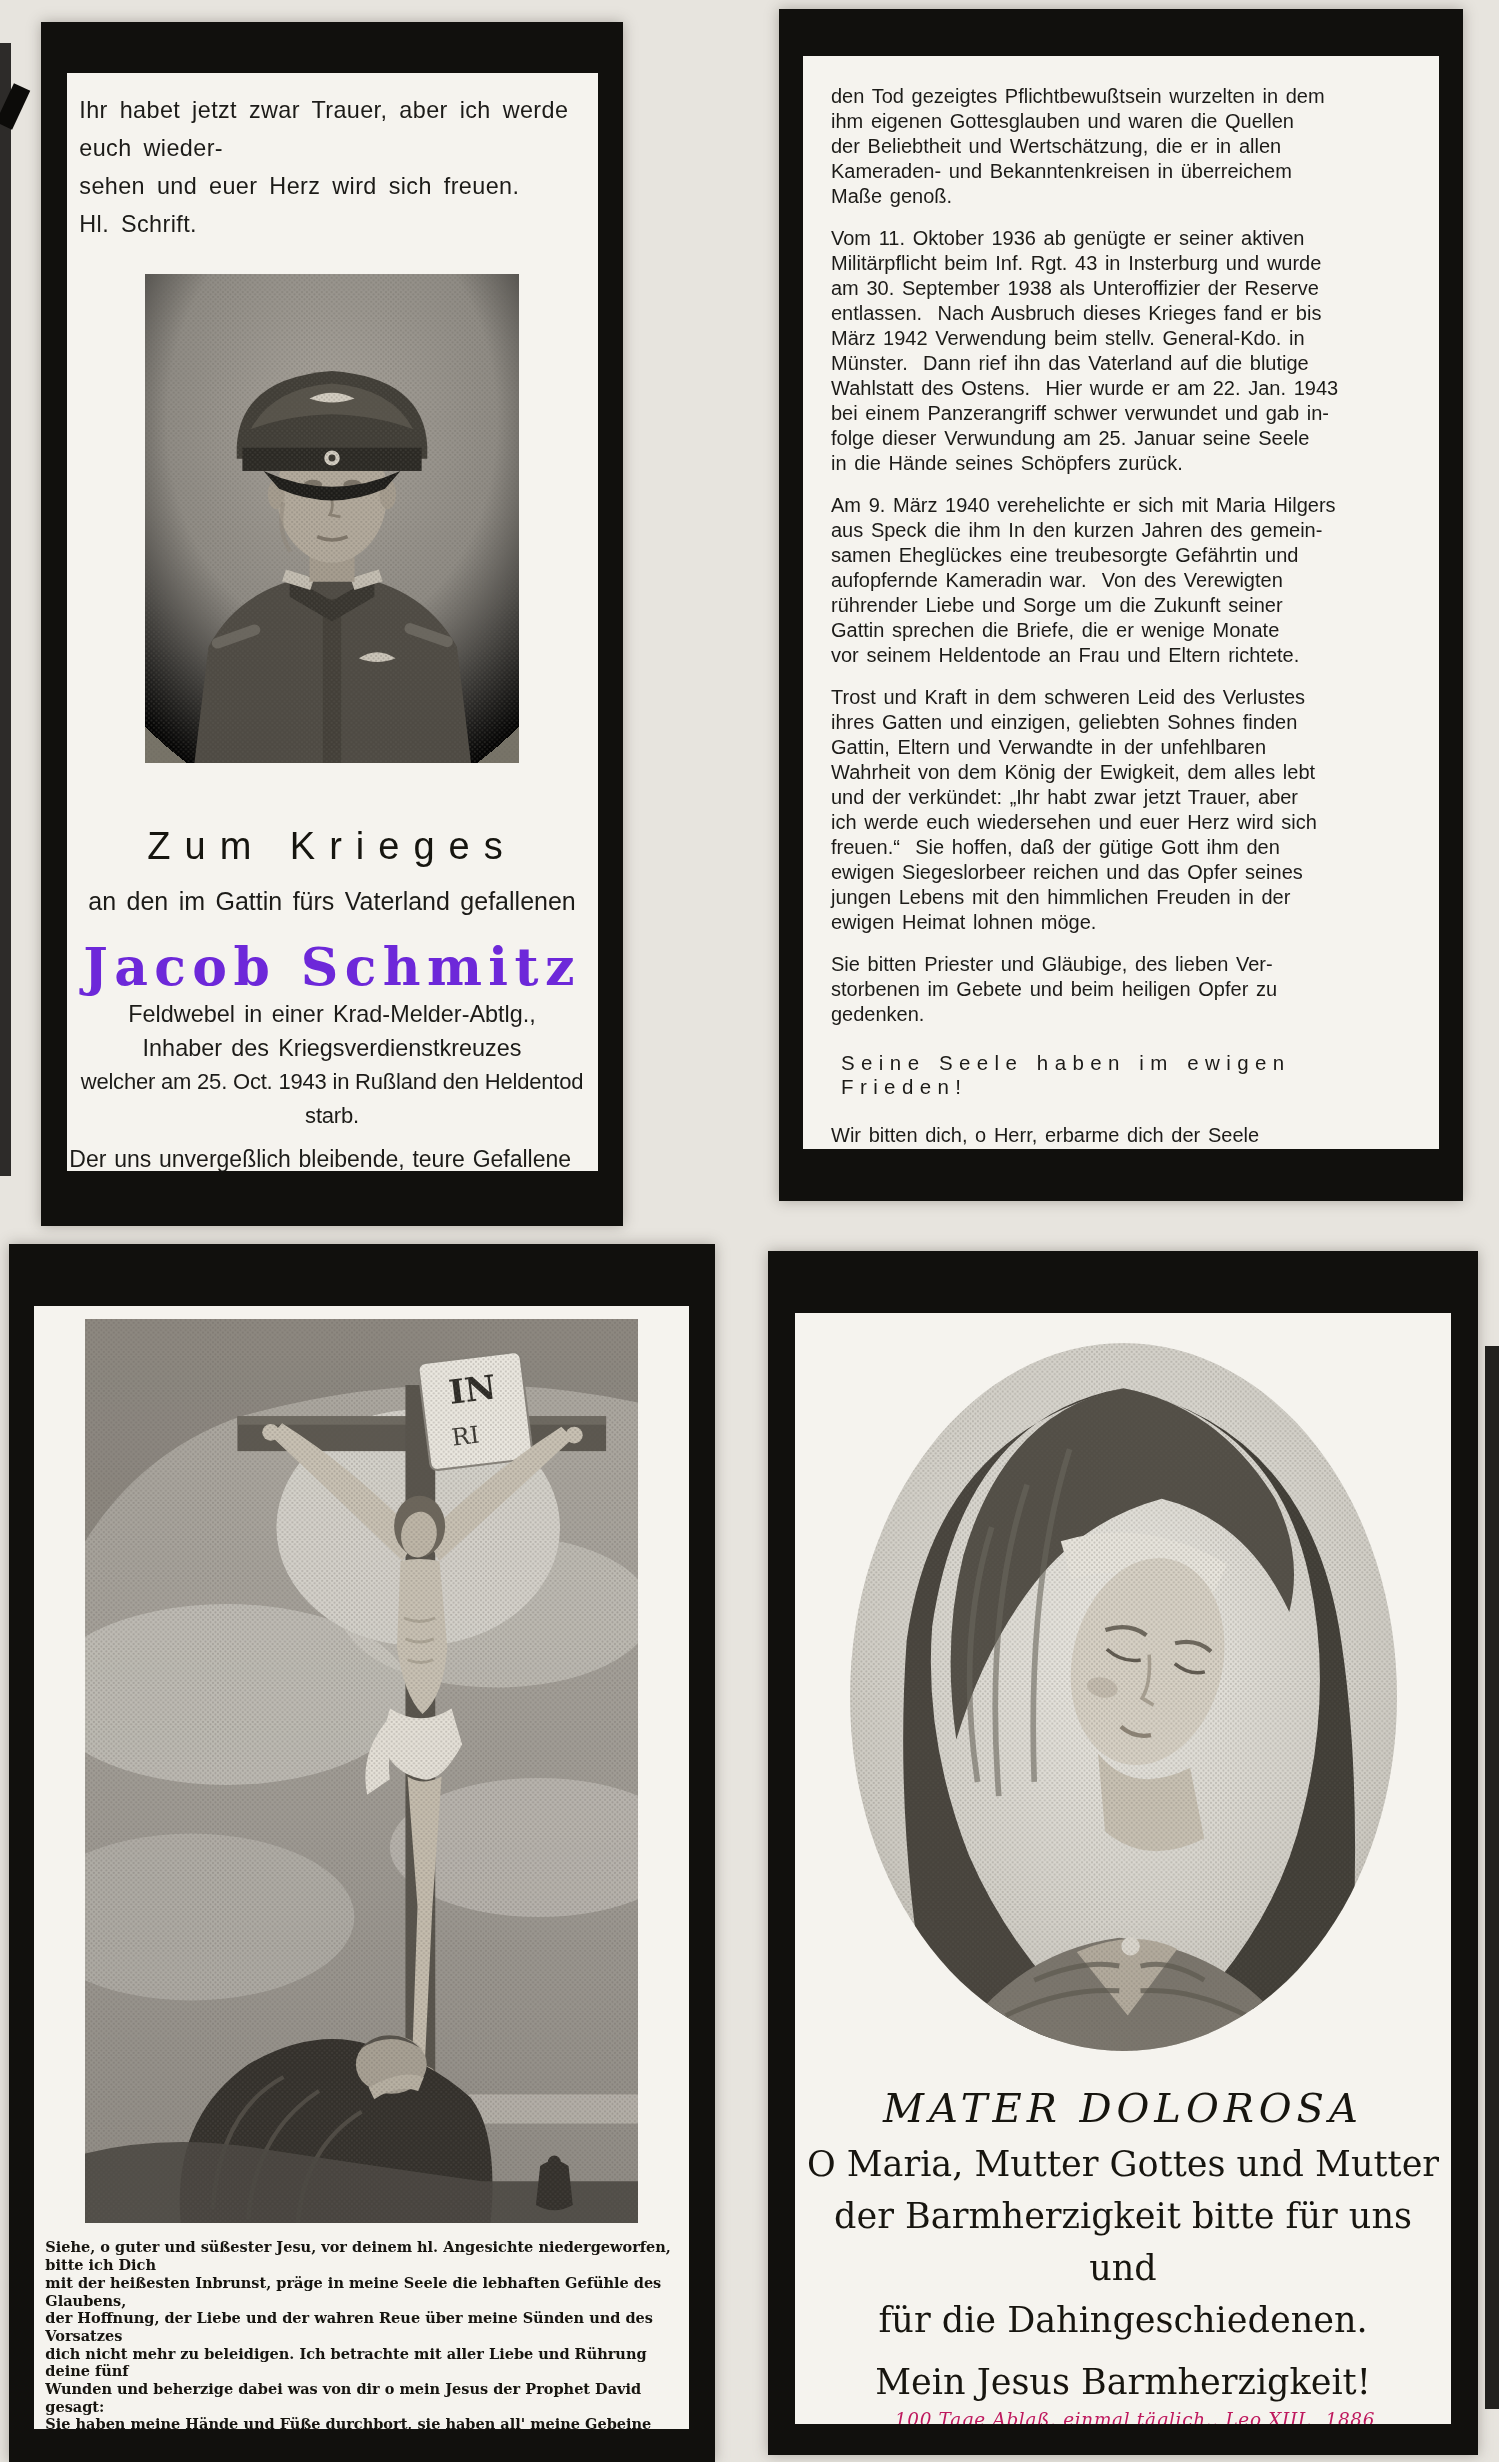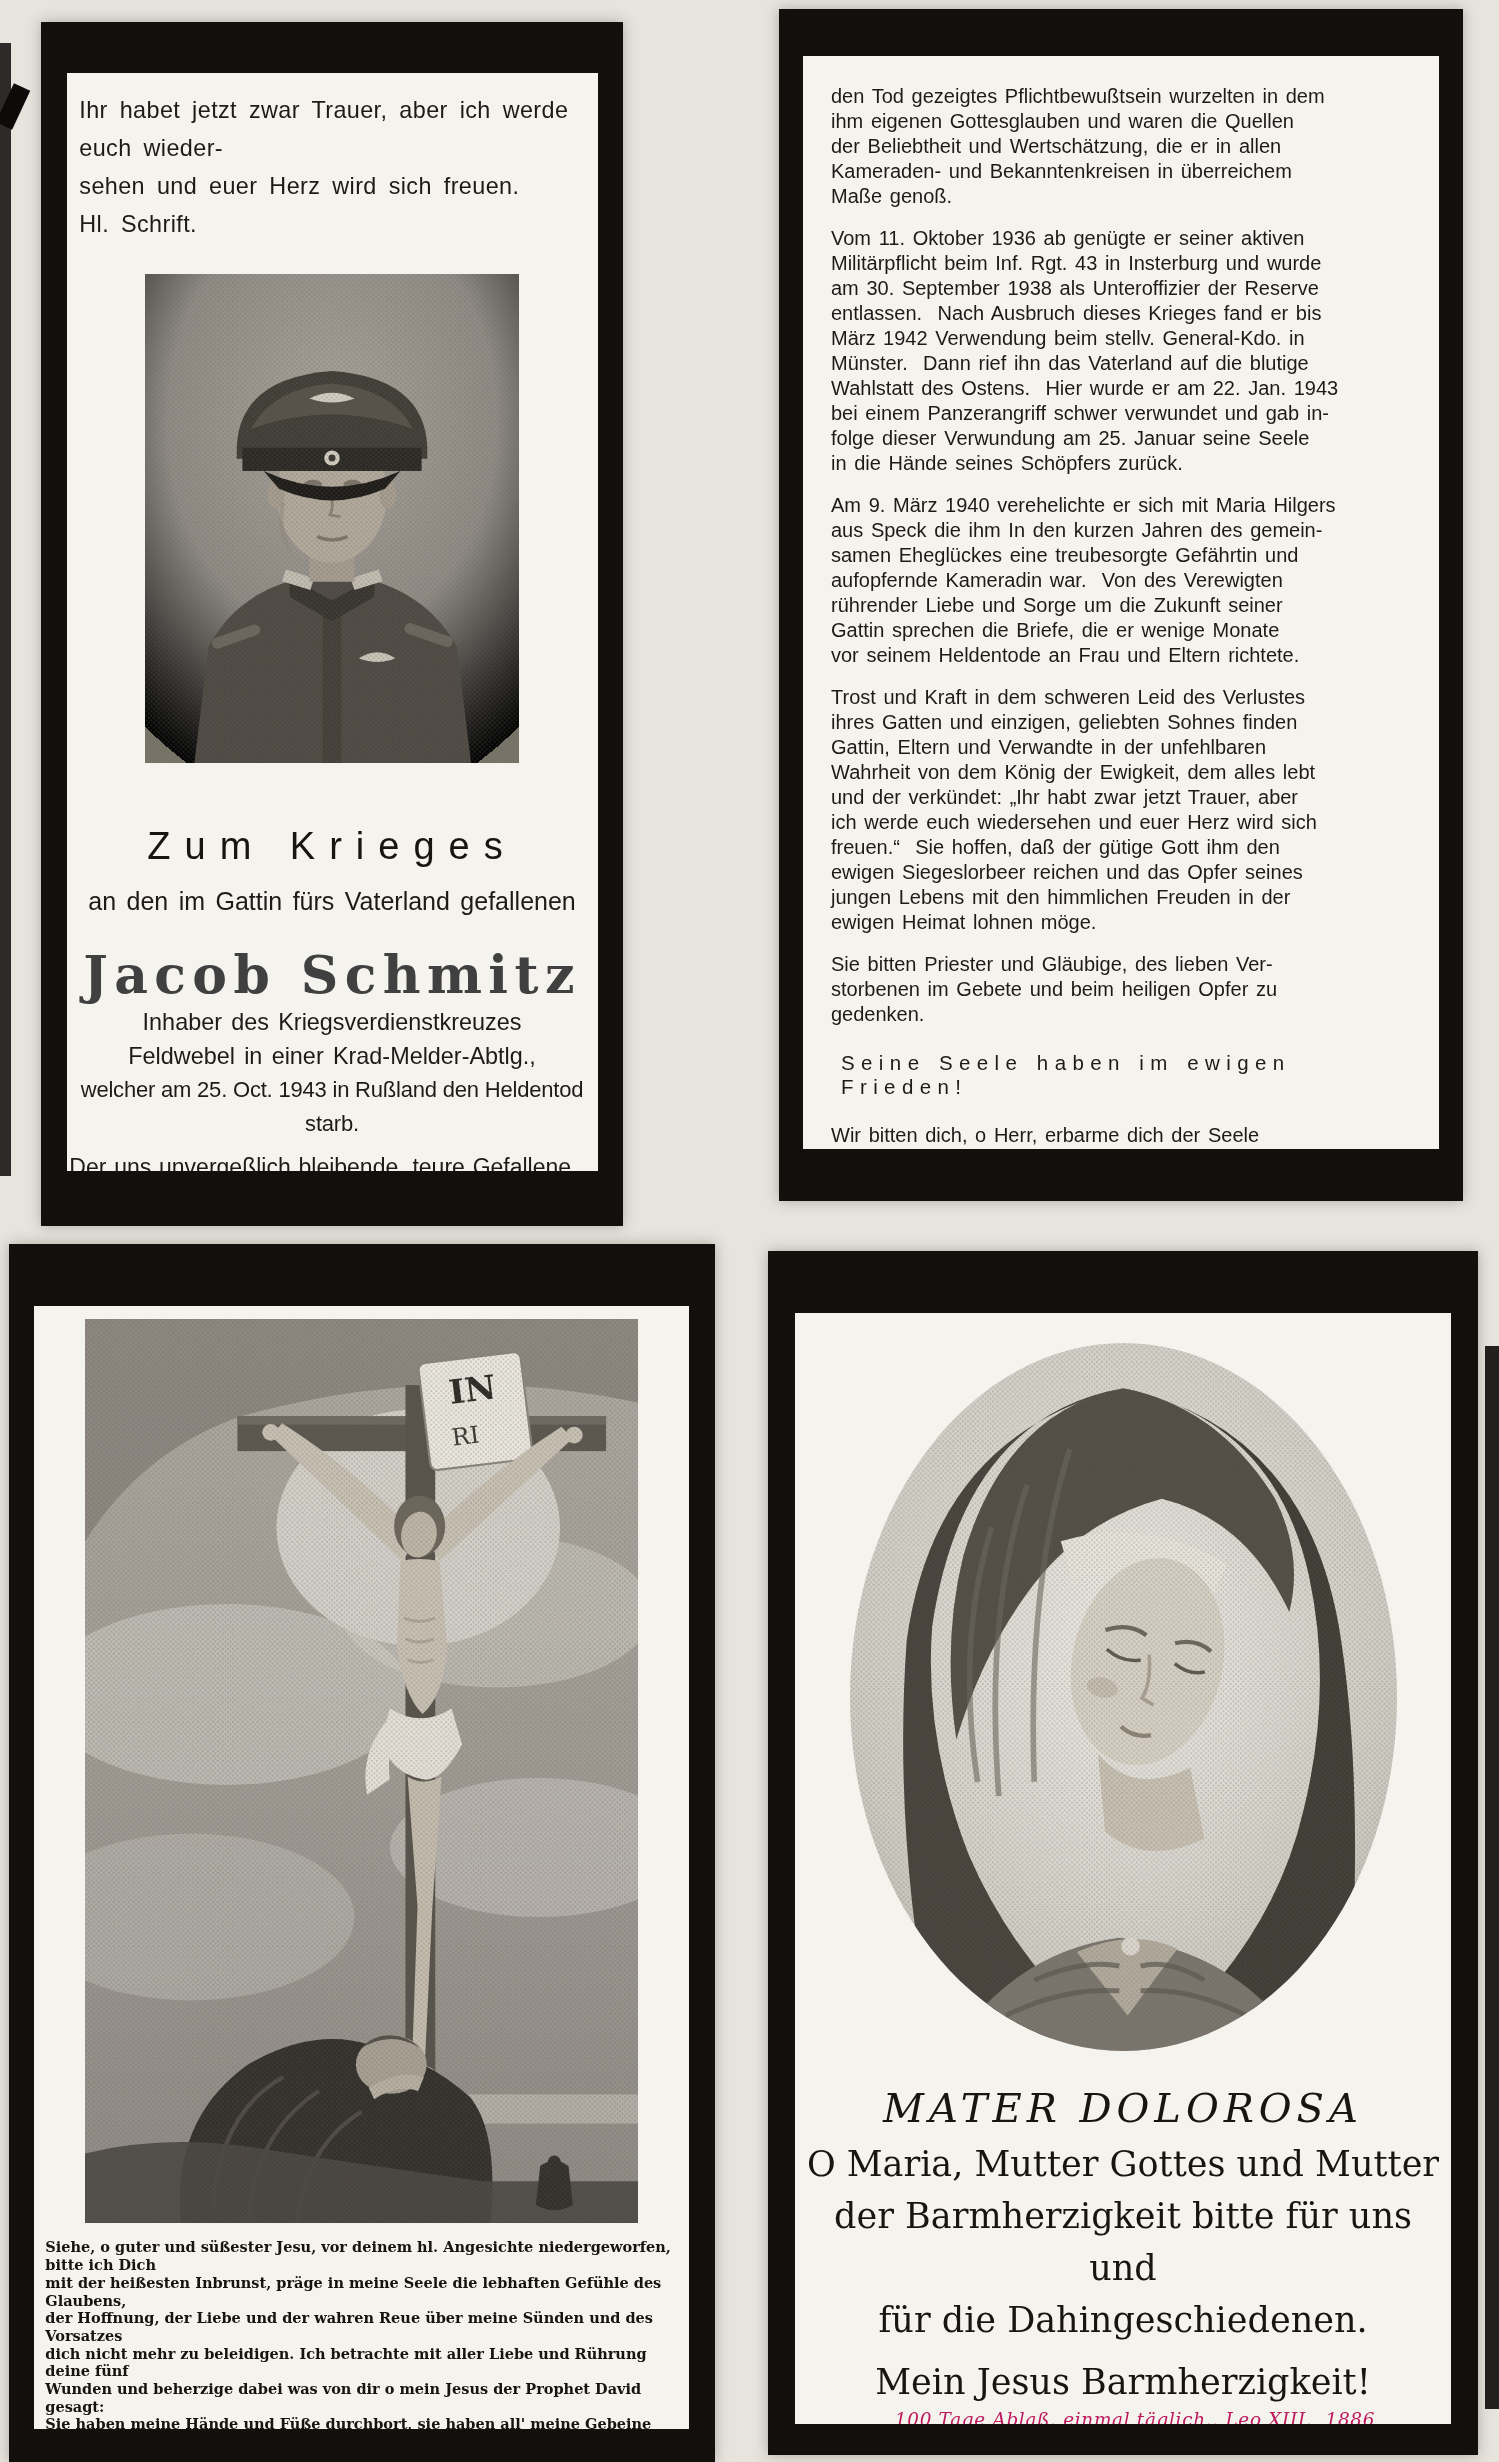--- a/index.html
+++ b/index.html
@@ -19,22 +19,22 @@
     white-space:pre-wrap;text-align:left;letter-spacing:0.4px;
   }
   .photo-wrap{width:374px;height:489px;margin:31px auto 0 auto;}
   .photo-wrap svg{display:block;width:100%;height:100%;}
   .gedenken{
     margin-top:62px;text-align:center;font-size:38px;letter-spacing:14px;
     font-weight:400;color:#16150f;
   }
   .gedenken-sub{margin-top:18.4px;text-align:center;font-size:25px;word-spacing:3.5px;}
   .deceased-name{
-    margin-top:28px;text-align:center;font-family:"DejaVu Serif",serif;
-    font-weight:bold;font-size:52px;letter-spacing:6.4px;color:#404040;
+    margin-top:20px;text-align:center;font-family:"DejaVu Serif",serif;
+    font-weight:bold;font-size:52px;letter-spacing:6.4px;color:#6d28d9;
   }
   .rank-line{ text-align:center;font-size:23.4px;line-height:34px;word-spacing:2.8px;}
   .death-line{text-align:center;font-size:22px;line-height:34px;letter-spacing:-0.2px;}
   .bio{
     margin:10px 2.8px 0 2.8px;font-size:23px;line-height:32px;white-space:pre-wrap;
     word-spacing:1.4px;
   }
 
   
   #p2{left:779px;top:8.5px;width:684px;height:1192px;}
@@ -138,22 +138,22 @@
         <path d="M233,182 q32,-17 64,0 q-32,12 -64,0 Z" fill="#d5cfc3"></path>
         <circle cx="265" cy="269" r="11" fill="#d5cfc3"></circle>
         <circle cx="265" cy="269" r="5" fill="#39362f"></circle>
         <rect width="530" height="715" fill="url(#htA)"></rect>
       </svg>
     </div>
 
     <div class="gedenken">Zum Krieges</div>
     <div class="gedenken-sub">an den im Gattin fürs Vaterland gefallenen</div>
     <div class="deceased-name">Jacob Schmitz</div>
+    <div class="rank-line">Feldwebel in einer Krad-Melder-Abtlg.,</div>
     <div class="rank-line">Inhaber des Kriegsverdienstkreuzes</div>
-    <div class="rank-line">Feldwebel in einer Krad-Melder-Abtlg.,</div>
     <div class="death-line">welcher am 25. Oct. 1943 in Rußland den Heldentod starb.</div>
     <div class="bio">Der uns unvergeßlich bleibende, teure Gefallene war
 geboren zu Erkrath am 11. Juli 1914 als Sohn der
 Eheleute Johann Schmitz und Katharina geb. Schommer.
 Seine tiefe Liebe zu Gattin und Eltern, seine treue
 Anhänglichkeit zu seinen Verwandten, seine Stellung
 zu seinen Bekannten und Mitmenschen, sowie sein bis in</div>
   </div>
 </div>
 

